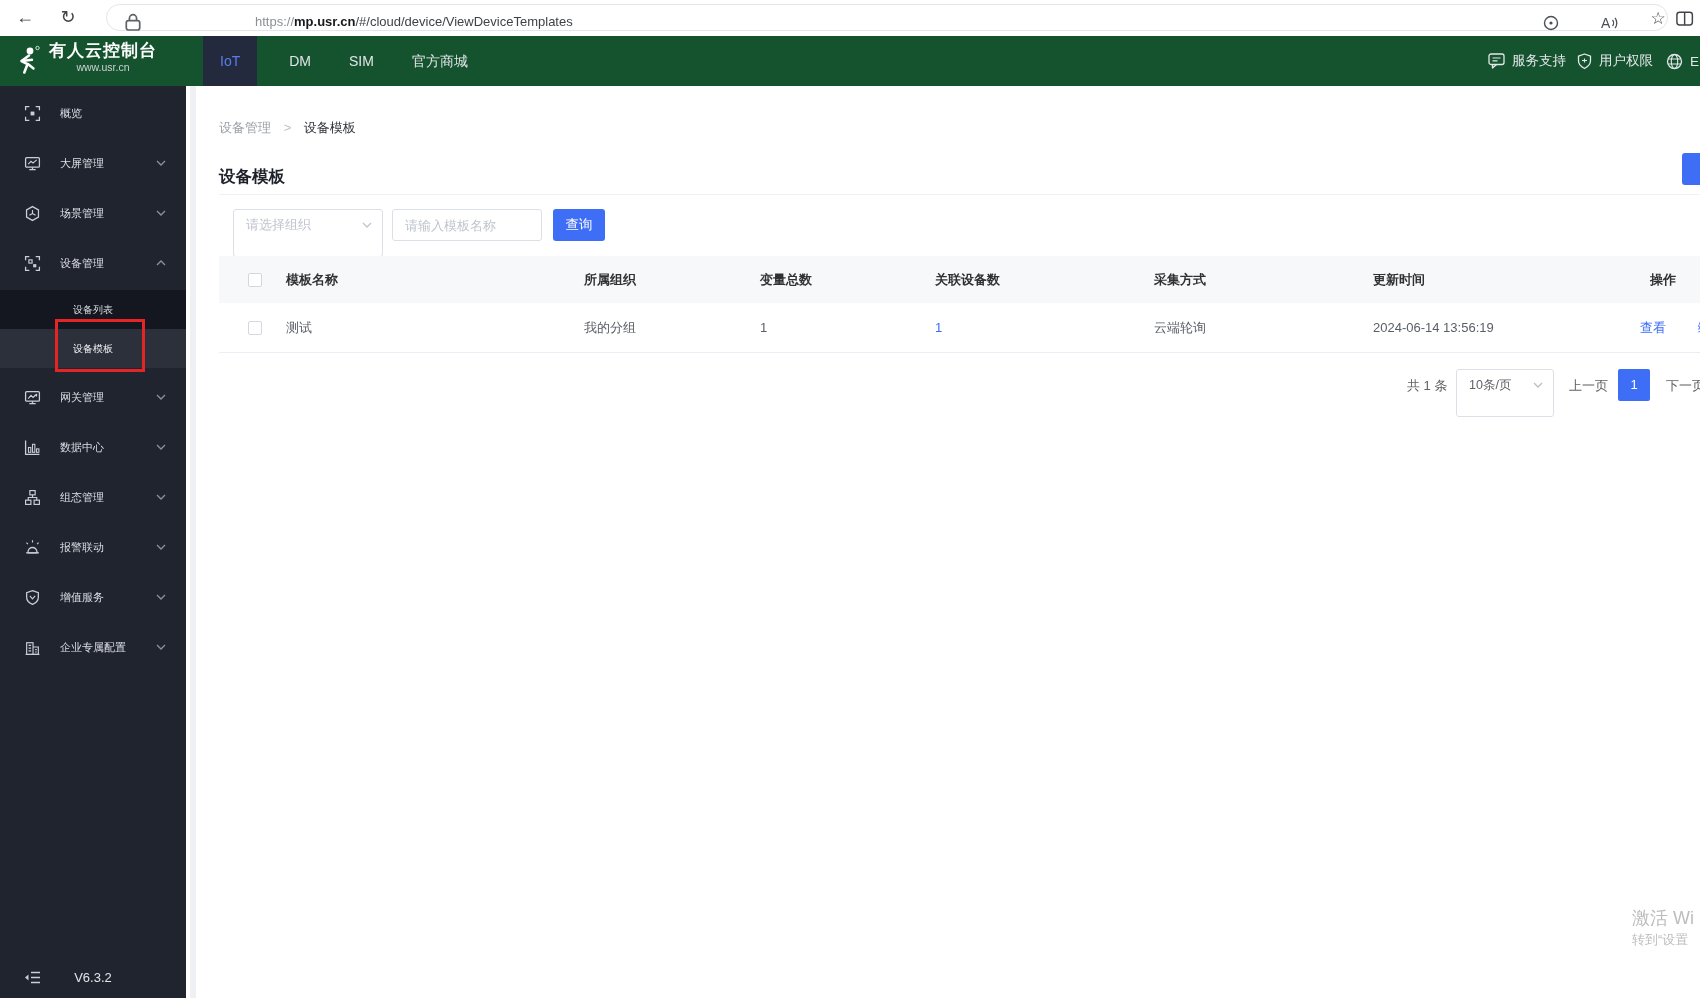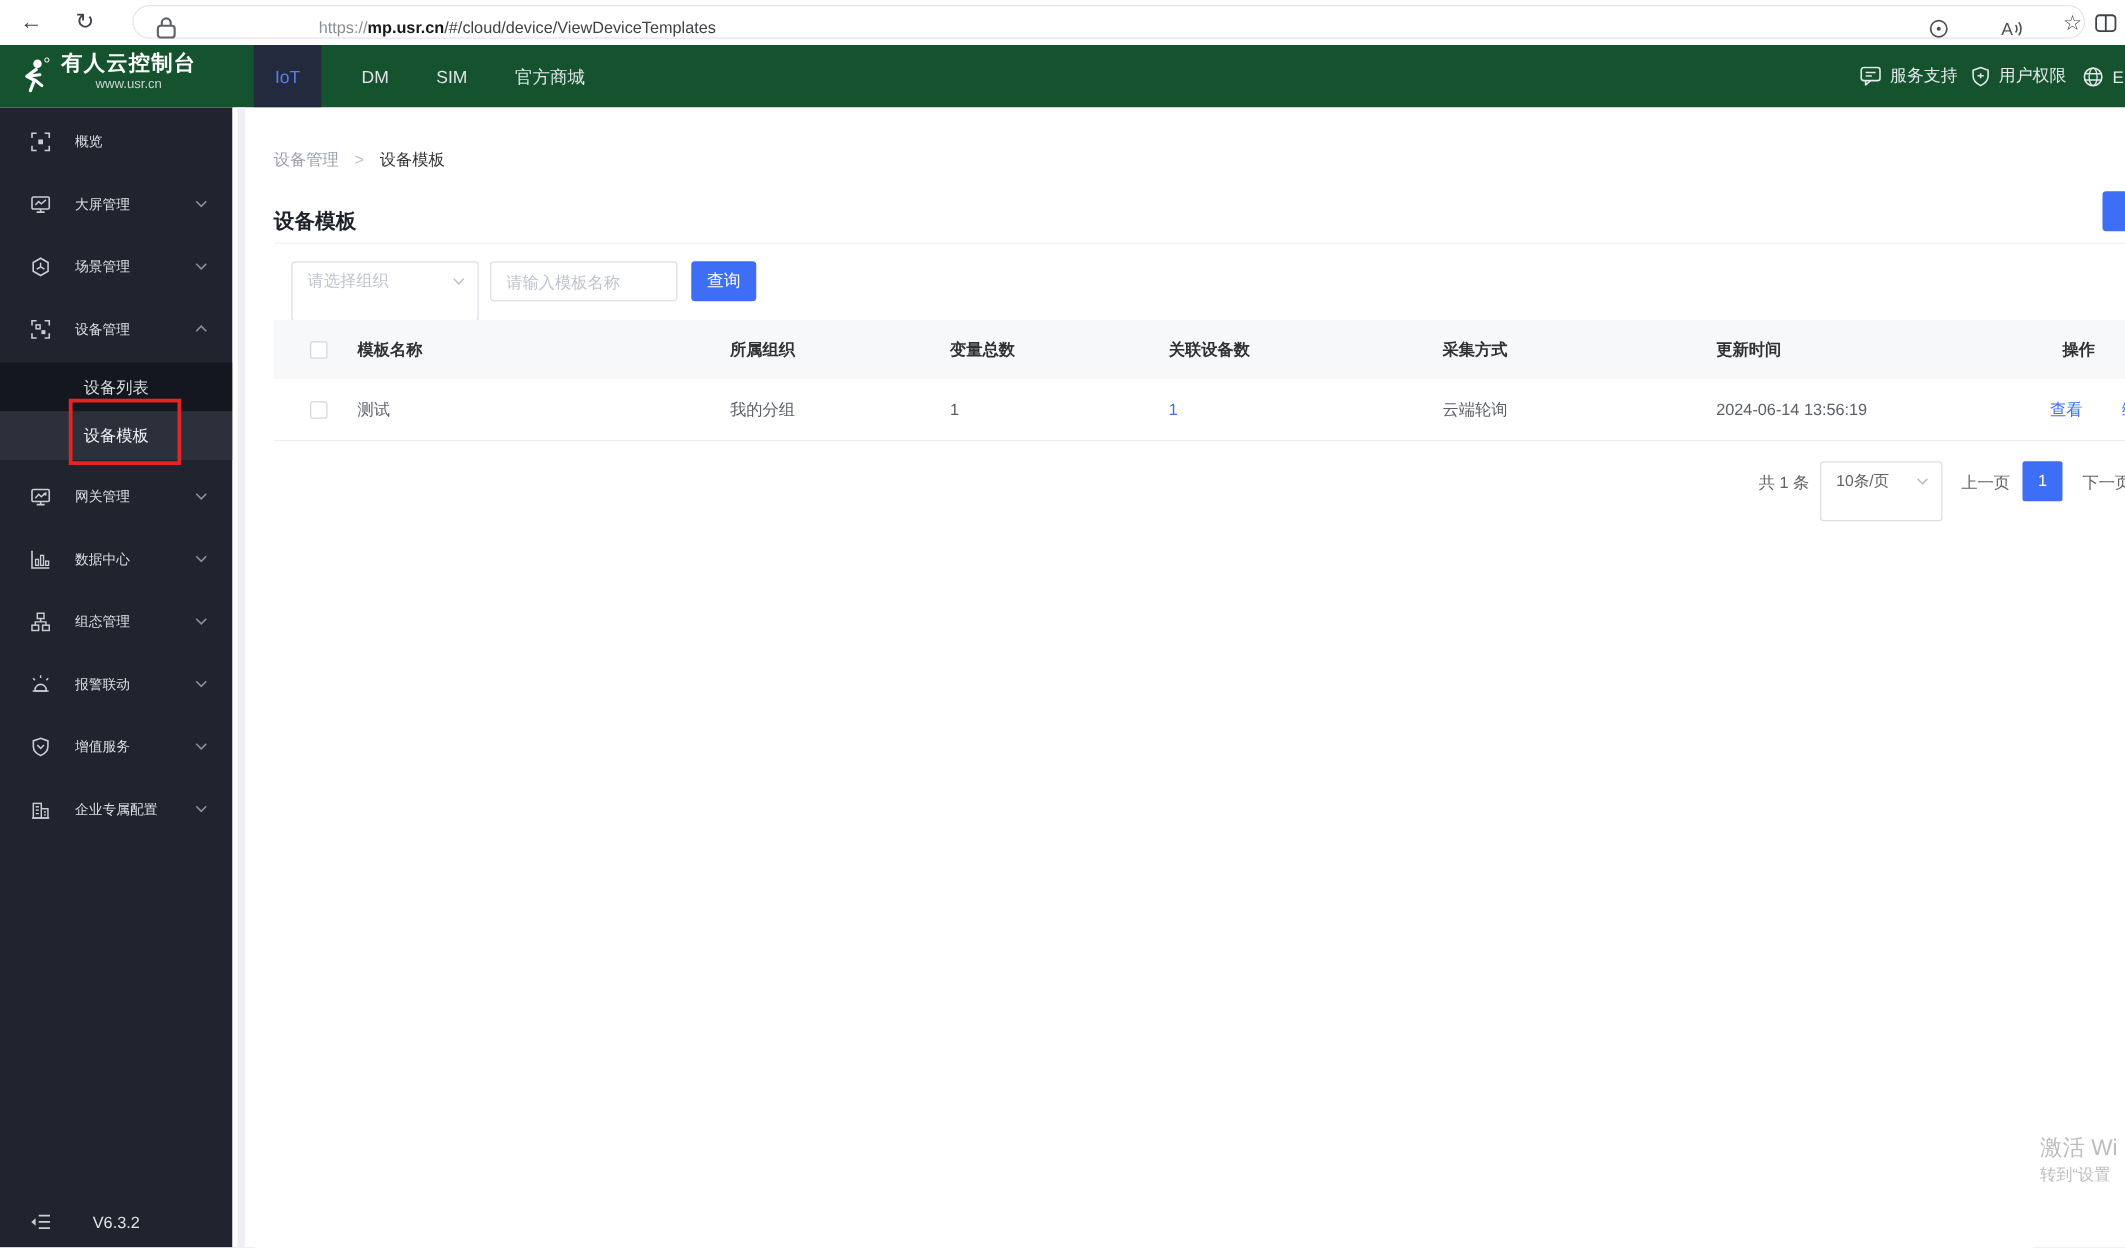--- a/index.html
+++ b/index.html
@@ -27,21 +27,21 @@
   .tab.active{background:#232a3d;color:#5b7cf0;padding:0 17px;}
   .hdr-item{position:absolute;top:0;height:50px;display:flex;align-items:center;gap:7px;
     color:#e4e7ec;font-size:13.5px;cursor:pointer;}
   
   .sidebar{position:absolute;left:0;top:86px;width:186px;height:912px;background:#20242e;padding-top:4px;box-sizing:border-box;}
   .side-item{height:46px;margin-bottom:4px;display:flex;align-items:center;padding:0 20px 0 24px;
     color:#dcdfe6;font-size:11px;cursor:pointer;}
   .side-item .s-ico{width:17px;height:17px;margin-right:19px;flex:none;}
   .side-item .chev{margin-left:auto;}
   .submenu{margin:0 0 6px 0;}
-  .sub-item{height:39px;line-height:39px;background:#14171f;color:#d8dbe1;font-size:13px;
+  .sub-item{height:39px;line-height:39px;background:#14171f;color:#d8dbe1;font-size:10px;
     text-align:center;cursor:pointer;}
   .sub-item.selected{background:#2b303b;color:#f2f3f5;}
   .side-bottom{position:absolute;left:0;bottom:8px;width:186px;height:24px;}
   .version{position:absolute;left:0;right:0;text-align:center;color:#e2e5ea;font-size:13px;top:4px;}
   .collapse-btn{position:absolute;left:24px;top:5px;cursor:pointer;}
   .annotation-box{position:absolute;left:55px;top:319px;width:84px;height:47px;
     border:3px solid #e52525;z-index:60;pointer-events:none;}
   
   .main{position:absolute;left:186px;top:86px;width:1514px;height:912px;background:#fff;}
   .scroll-strip{position:absolute;left:4px;top:0;width:6px;height:912px;background:#eef0f3;}

